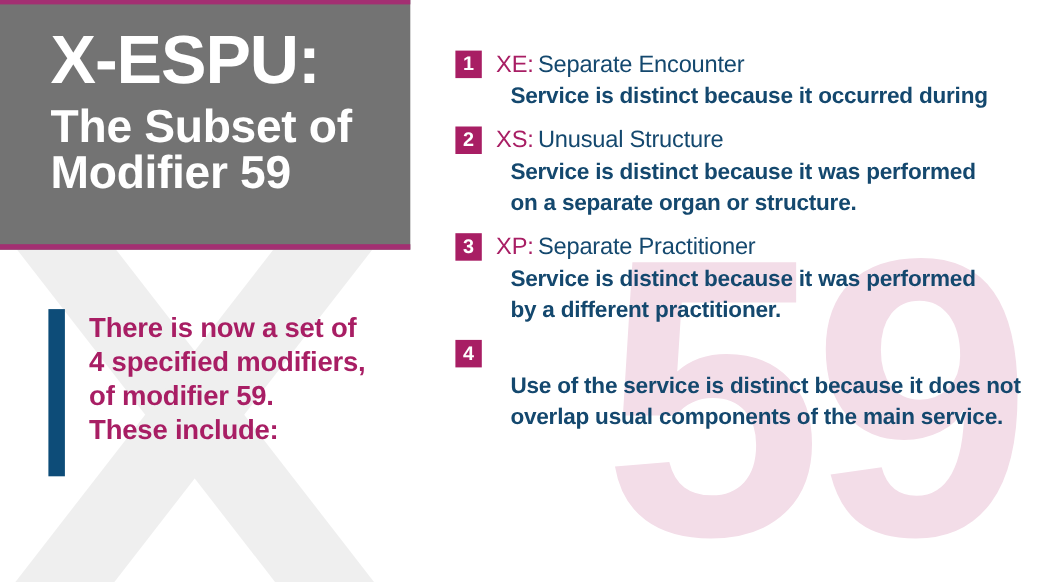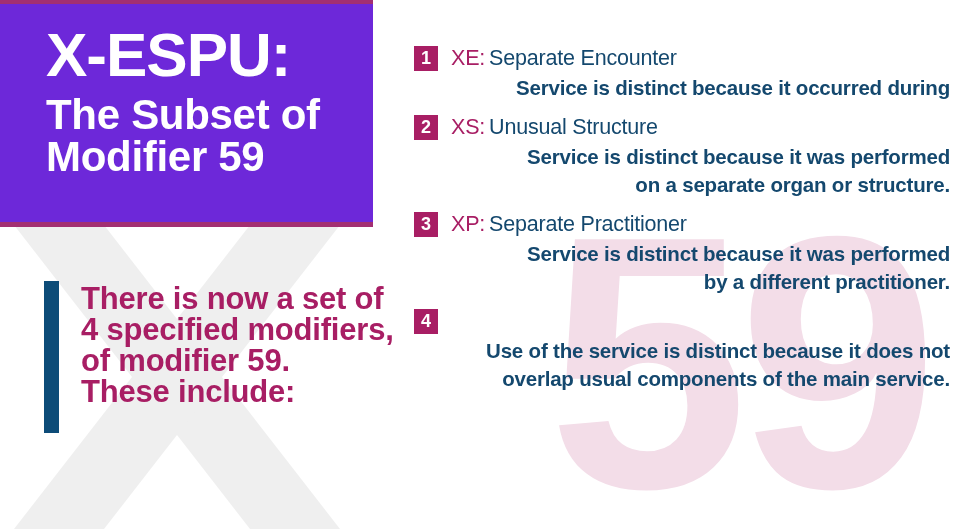--- a/index.html
+++ b/index.html
@@ -47,21 +47,21 @@
     display: block;
   }
 
   
   .title-panel {
     position: absolute;
     left: 0px;
     top: 0px;
     width: 373px;
     height: 227px;
-    background: #6d28d9;
+    background: #737373;
     z-index: 2;
   }
   .title-panel .top-strip {
     position: absolute;
     left: 0;
     top: 0;
     width: 100%;
     height: 4px;
     background: #a32f72;
   }
@@ -106,21 +106,21 @@
     align-items: stretch;
   }
   .intro-bar {
     width: 15px;
     background: #0d4c78;
     flex: 0 0 auto;
     margin-right: 22px;
     height: 152px;
   }
   .intro-text {
-    font-size: 31px;
+    font-size: 25px;
     font-weight: bold;
     color: #a81e64;
     line-height: 31px;
     letter-spacing: -0.2px;
     padding-top: 2px;
   }
   .intro-text div { white-space: nowrap; }
 
   
   .list {
@@ -164,21 +164,20 @@
   .head-code.gap { margin-right: 4px; }
   .head-code.nogap { margin-right: 1px; }
   .item-body {
     margin-left: 50px;
     margin-top: 3px;
     font-size: 20.5px;
     font-weight: bold;
     color: #14486e;
     line-height: 28px;
     letter-spacing: -0.2px;
-    text-align: right;
   }
   .item-body div { white-space: nowrap; }
 </style>
 </head>
 <body>
 
 <div id="canvas">
 
   <svg class="wm-x" viewBox="0 0 400 304" preserveAspectRatio="none">
     <polygon points="14,0 104,0 340,304 250,304" fill="#efefef"></polygon>

